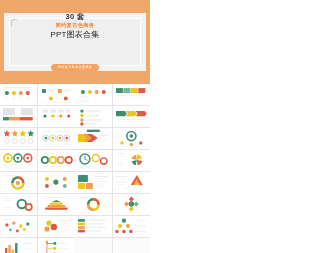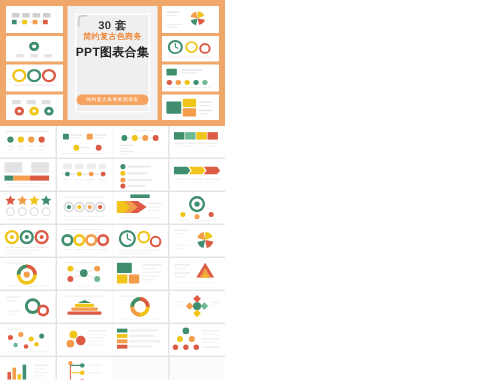--- a/index.html
+++ b/index.html
@@ -12,20 +12,21 @@
   #root { position:relative; width:150px; height:253px; background:#fdfdfd; }
 
   
   .hero {
     position:relative;
     width:150px; height:84px;
     background:#efa76a;
     padding:4px 4px 4px 4px;
     display:flex;
     gap:3px;
+    flex-direction:column;
   }
   .hero-col {
     display:flex; flex-direction:column; gap:2px;
     width:38px;
   }
   .hero-col.right { width:38px; }
   .hero-thumb {
     background:#ffffff;
     flex:1;
     border-radius:0.5px;
@@ -66,21 +67,21 @@
     font-size:7.5px; font-weight:bold; color:#3a3a3a;
     letter-spacing:0.3px; margin-bottom:2.5px;
     white-space:nowrap;
   }
   .t-sub {
     font-size:5.4px; color:#f08a3c; font-weight:bold;
     letter-spacing:0.2px; margin-bottom:2px;
     white-space:nowrap;
   }
   .t-main {
-    font-size:8px; font-weight:bold; color:#232323;
+    font-size:8px; font-weight:normal; color:#232323;
     letter-spacing:0.2px; margin-bottom:16px;
     white-space:nowrap;
   }
   .t-badge {
     display:inline-block;
     background:#f5a35e;
     color:#ffffff;
     font-size:3.2px;
     border-radius:5px;
     padding:1.6px 7px;

